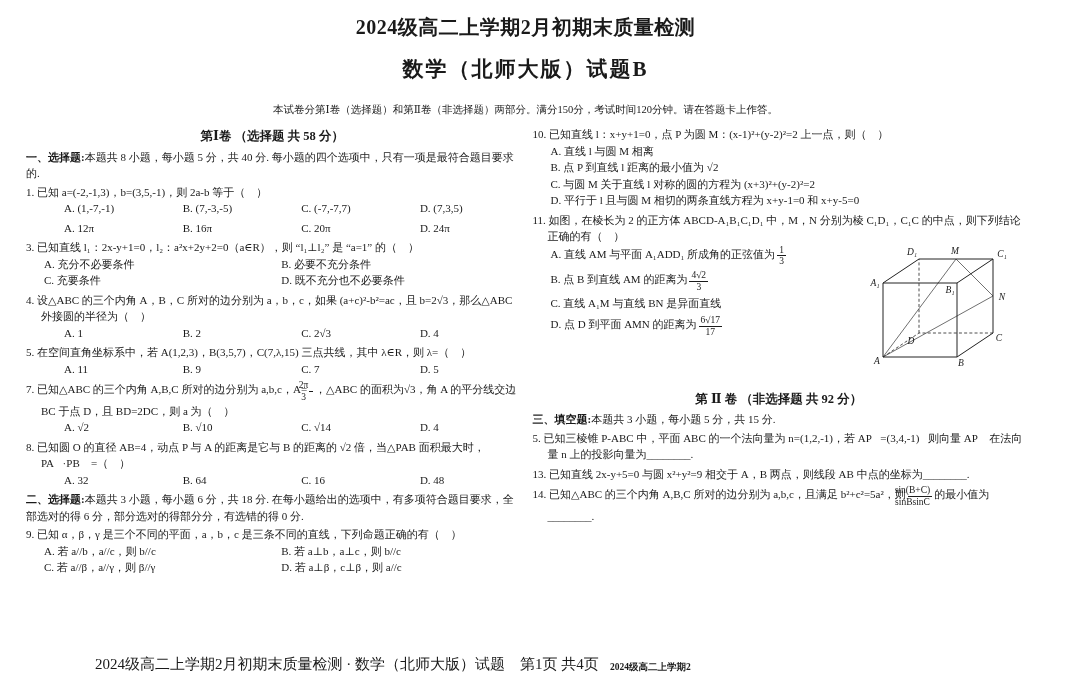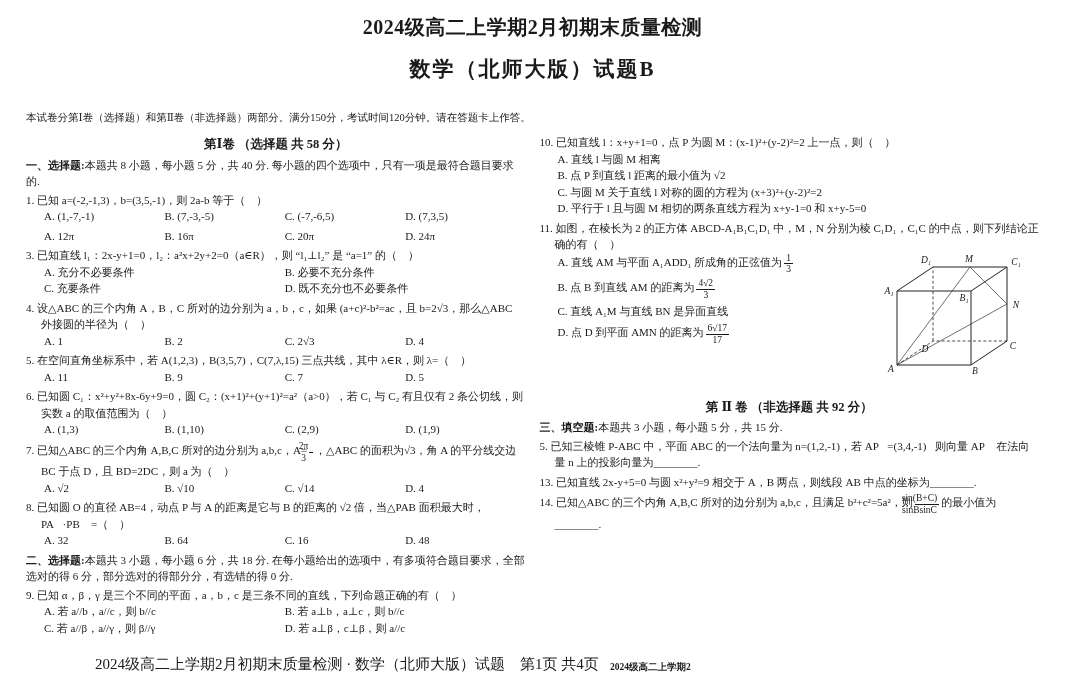--- a/index.html
+++ b/index.html
@@ -1,33 +1,33 @@
 <!DOCTYPE html>
 <html><head>
 <meta charset="utf-8">
 <style>
   * { margin:0; padding:0; box-sizing:border-box; }
   body { width:1065px; height:690px; background:#ffffff; }
   .page {
     position:relative; width:1065px; height:690px; background:#fff; color:#1a1a1a;
     font-family:"Liberation Serif","DejaVu Serif",serif;
-    padding:14px 26px 6px 26px; overflow:hidden;
+    padding:14px 40px 6px 26px; overflow:hidden;
   }
   .title { text-align:center; font-size:20px; font-weight:700; letter-spacing:0.5px; }
   .subtitle { text-align:center; font-size:21px; font-weight:700; margin-top:14px; letter-spacing:2px; }
-  .instructions { font-size:10.5px; margin-top:28px; }
+  .instructions { text-align:center; font-size:10.5px; margin-top:20px; }
   .columns { display:flex; gap:14px; margin-top:9px; }
   .col { width:50%; font-size:11px; line-height:1.5; }
   .part-header { text-align:center; font-weight:700; font-size:12.5px; margin:1px 0 3px 0; }
   .sec-intro { margin-bottom:2px; }
   .sec-label { font-weight:700; }
   .q { margin-bottom:3px; }
   .stem { padding-left:15px; text-indent:-15px; }
   .opts-row { display:flex; padding-left:18px; }
-  .opts-row .opt { flex:1; }
+  .opts-row .opt { flex:1;margin-left:20px; }
   .opts-grid { display:flex; flex-wrap:wrap; padding-left:18px; }
   .opts-grid .opt { width:50%; }
   .opts-list { padding-left:18px; }
   .opts-list .opt { display:block; }
   .frac { display:inline-block; vertical-align:-0.75em; text-align:center; line-height:1.1; font-size:9.5px; margin:0 2px; }
   .frac .fn { display:block; border-bottom:1px solid #1a1a1a; padding:0 2px 0.5px 2px; }
   .frac .fd { display:block; padding:0 2px; }
   .q11-lower { position:relative; min-height:142px; }
   .q11-lower .opts-list { margin-right:164px; }
   .q11-lower .opts-list .opt { margin-bottom:3px; }
@@ -54,21 +54,21 @@
 
       <div class="part-header">第Ⅰ卷 （选择题 共 58 分）</div>
 
       <div class="sec-intro"><span class="sec-label">一、选择题:</span><span>本题共 8 小题，每小题 5 分，共 40 分. 每小题的四个选项中，只有一项是最符合题目要求的.</span></div>
 
       <div class="q">
         <div class="stem">1. 已知 a=(-2,-1,3)，b=(3,5,-1)，则 2a-b 等于（　）</div>
         <div class="opts-row">
           <span class="opt">A. (1,-7,-1)</span>
           <span class="opt">B. (7,-3,-5)</span>
-          <span class="opt">C. (-7,-6,5)</span>
+          <span class="opt">C. (-7,-7,7)</span>
           <span class="opt">D. (7,3,5)</span>
         </div>
       </div>
 
       <div class="q">
         <div class="opts-row">
           <span class="opt">A. 12π</span>
           <span class="opt">B. 16π</span>
           <span class="opt">C. 20π</span>
           <span class="opt">D. 24π</span>
@@ -98,29 +98,20 @@
       <div class="q">
         <div class="stem">5. 在空间直角坐标系中，若 A(1,2,3)，B(3,5,7)，C(7,λ,15) 三点共线，其中 λ∈R，则 λ=（　）</div>
         <div class="opts-row">
           <span class="opt">A. 11</span>
           <span class="opt">B. 9</span>
           <span class="opt">C. 7</span>
           <span class="opt">D. 5</span>
         </div>
       </div>
 
-      <div class="q">
-        <div class="stem">6. 已知圆 C₁：x²+y²+8x-6y+9=0，圆 C₂：(x+1)²+(y+1)²=a²（a&gt;0），若 C₁ 与 C₂ 有且仅有 2 条公切线，则实数 a 的取值范围为（　）</div>
-        <div class="opts-row">
-          <span class="opt">A. (1,3)</span>
-          <span class="opt">B. (1,10)</span>
-          <span class="opt">C. (2,9)</span>
-          <span class="opt">D. (1,9)</span>
-        </div>
-      </div>
 
       <div class="q">
         <div class="stem"><span>7. 已知△ABC 的三个内角 A,B,C 所对的边分别为 a,b,c，A=</span><span class="frac"><span class="fn">2π</span><span class="fd">3</span></span><span>，△ABC 的面积为√3，角 A 的平分线交边 BC 于点 D，且 BD=2DC，则 a 为（　）</span></div>
         <div class="opts-row">
           <span class="opt">A. √2</span>
           <span class="opt">B. √10</span>
           <span class="opt">C. √14</span>
           <span class="opt">D. 4</span>
         </div>
       </div>

